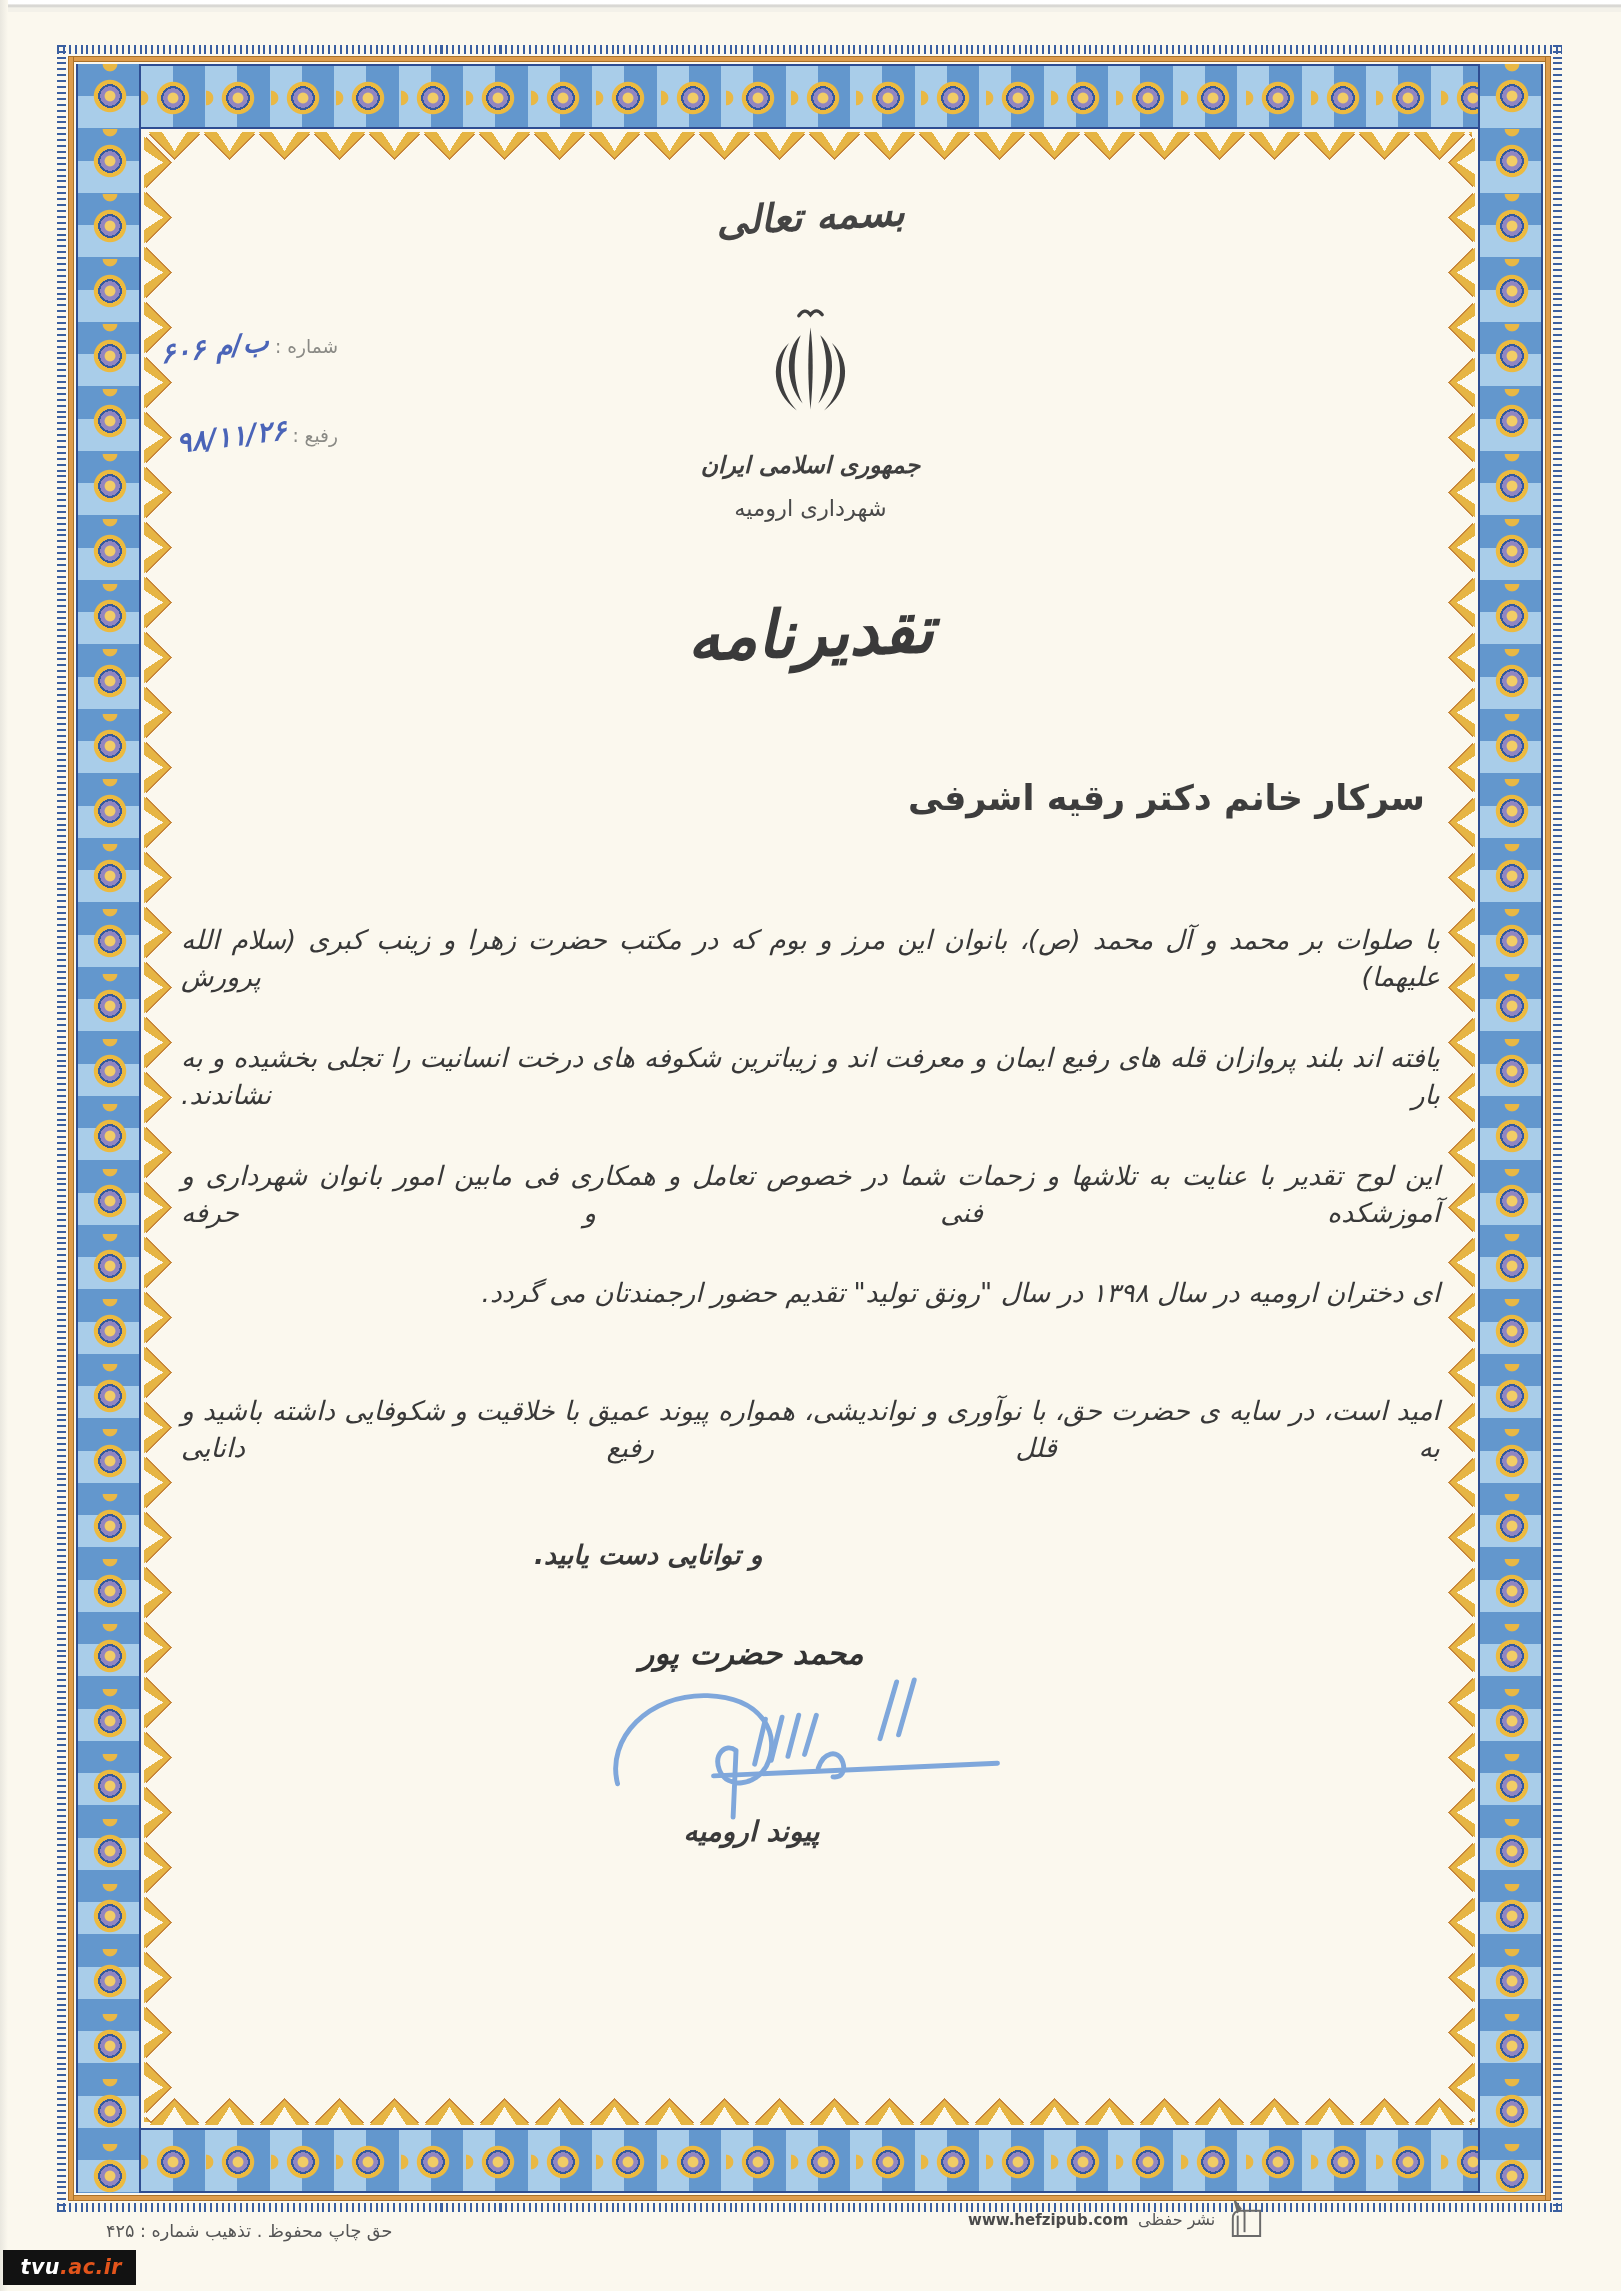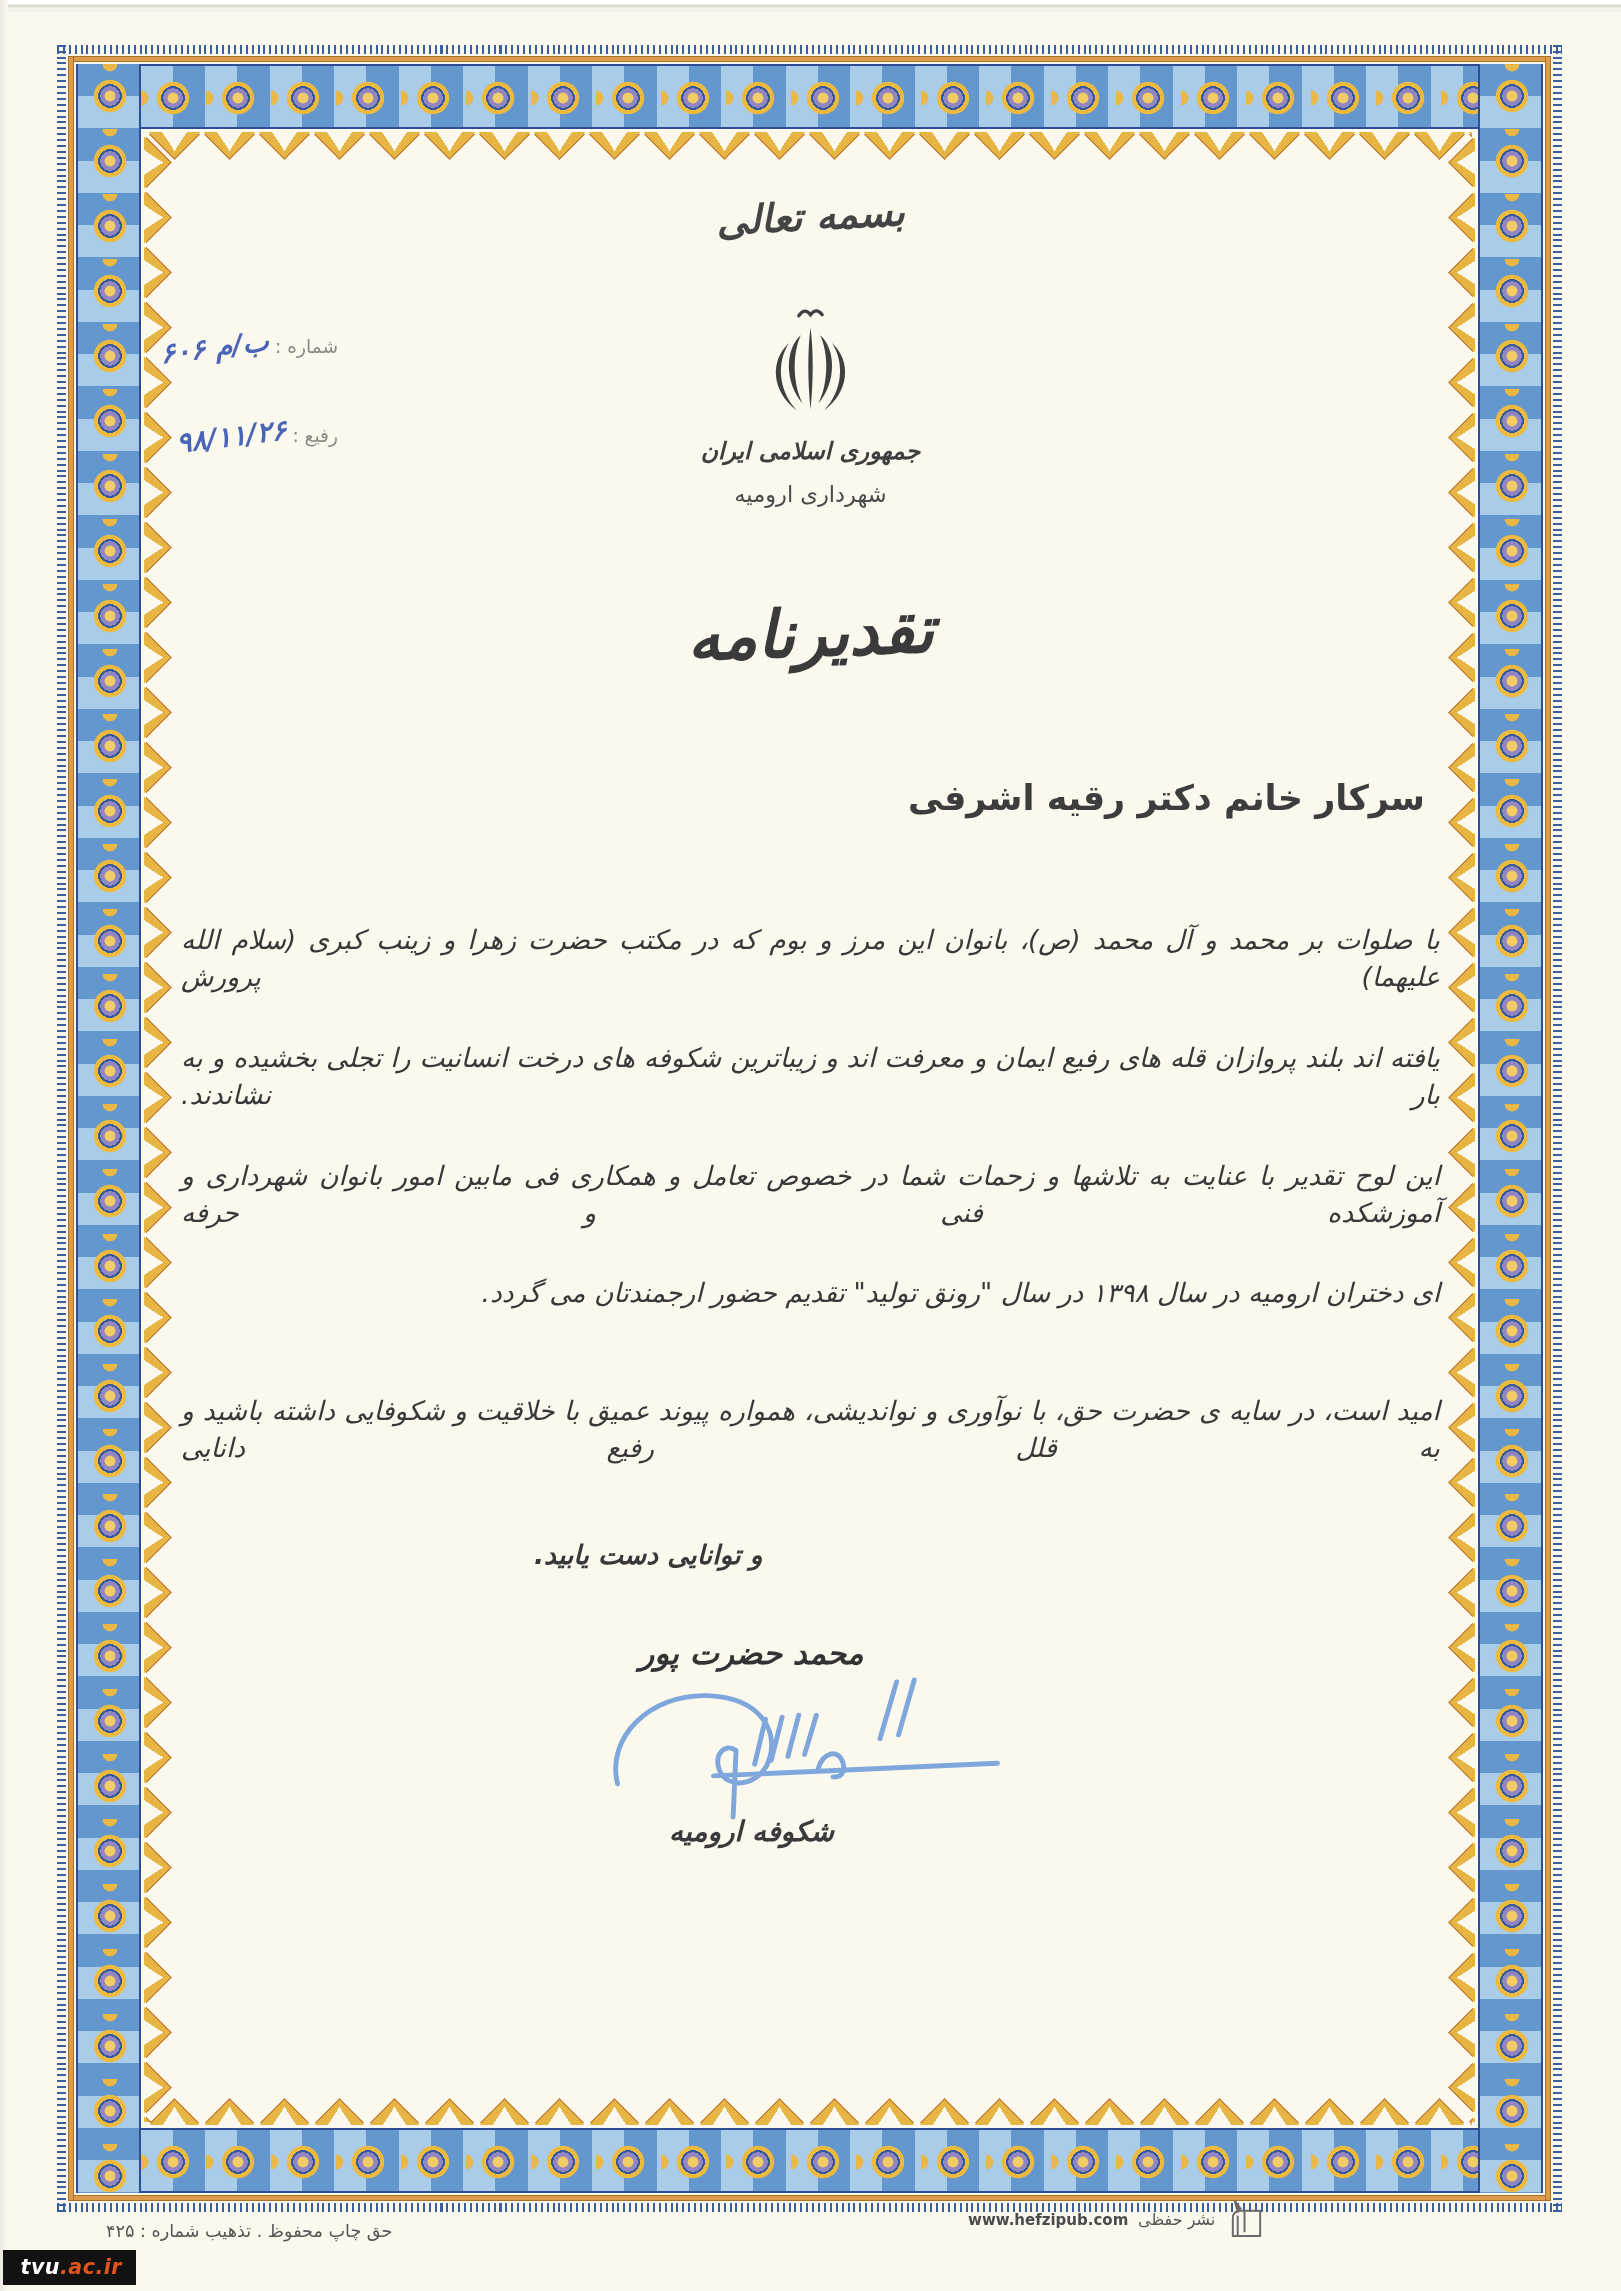--- a/index.html
+++ b/index.html
@@ -83,21 +83,21 @@
   
   .fa{direction:rtl;color:#3c3c3c;}
   .bismillah{position:absolute;top:194px;left:0;right:0;text-align:center;
     font-size:39px;font-weight:bold;font-style:italic;transform:rotate(-3deg);color:#444;}
   .field{position:absolute;left:93px;width:245px;direction:rtl;text-align:right;color:#8a8a85;font-size:18.6px;}
   .field .val{display:inline-block;color:#4a64b8;font-size:28px;font-weight:bold;font-style:italic;
     transform:rotate(-7deg);margin-left:7.8px;vertical-align:middle;}
   .field-no{top:331px;} .field-date{top:420px;}
 
   .emblem-wrap{position:absolute;top:306px;left:50%;transform:translateX(-50%);width:333px;text-align:center;}
-  .emblem-caption{font-size:23.5px;font-weight:bold;font-style:italic;color:#3f3f3f;margin-top:4px;direction:rtl;}
+  .emblem-caption{font-size:23.5px;font-weight:bold;font-style:italic;color:#3f3f3f;margin-top:18px;direction:rtl;}
   .org-name{font-size:22.5px;color:#4a4a4a;margin-top:15.7px;direction:rtl;}
 
   .doc-title{position:absolute;top:596px;left:0;right:0;text-align:center;
     font-size:65px;font-weight:bold;font-style:italic;color:#3a3a3a;transform:rotate(-2deg);}
 
   .recipient{position:absolute;top:778px;right:196px;font-size:35px;font-weight:bold;
     color:#3d3d3d;direction:rtl;}
 
   .bline{position:absolute;left:181px;right:181px;font-size:26.5px;line-height:1.4;
     direction:rtl;text-align:right;color:#383838;font-style:italic;}
@@ -189,21 +189,21 @@
     <path d="M323,12 l-16,56"></path>
     <path d="M20,118 C8,72 52,26 112,28 C168,30 188,68 172,100 C161,120 132,124 124,104 C118,88 130,76 141,84 L138,152"></path>
     <path d="M160,98 l11,-46"></path>
     <path d="M177,94 l11,-44"></path>
     <path d="M194,90 l11,-42"></path>
     <path d="M211,88 l12,-40"></path>
     <path d="M225,102 c5,-16 20,-20 25,-6 c3,9 -1,16 -10,15"></path>
     <path d="M118,110 L408,97"></path>
   </g>
 </svg>
-<div class="signer-title">شکوفه ارومیه</div>
+<div class="signer-title">پیوند ارومیه</div>
 
 <div class="footer-left">حق چاپ محفوظ . تذهیب شماره : ۴۲۵</div>
 
 <div class="footer-right">
   <svg width="41" height="45" viewBox="0 0 42 46">
     <g fill="none" stroke="#6a6a6a" stroke-width="2">
       <path d="M8,40 L36,40 L36,14 L16,14 C10,14 8,18 8,22 Z"></path>
       <path d="M13,40 L13,19"></path>
       <path d="M20,14 L20,36"></path>
       <path d="M10,4 L16,12 L13,15 Z" fill="#6a6a6a"></path>

